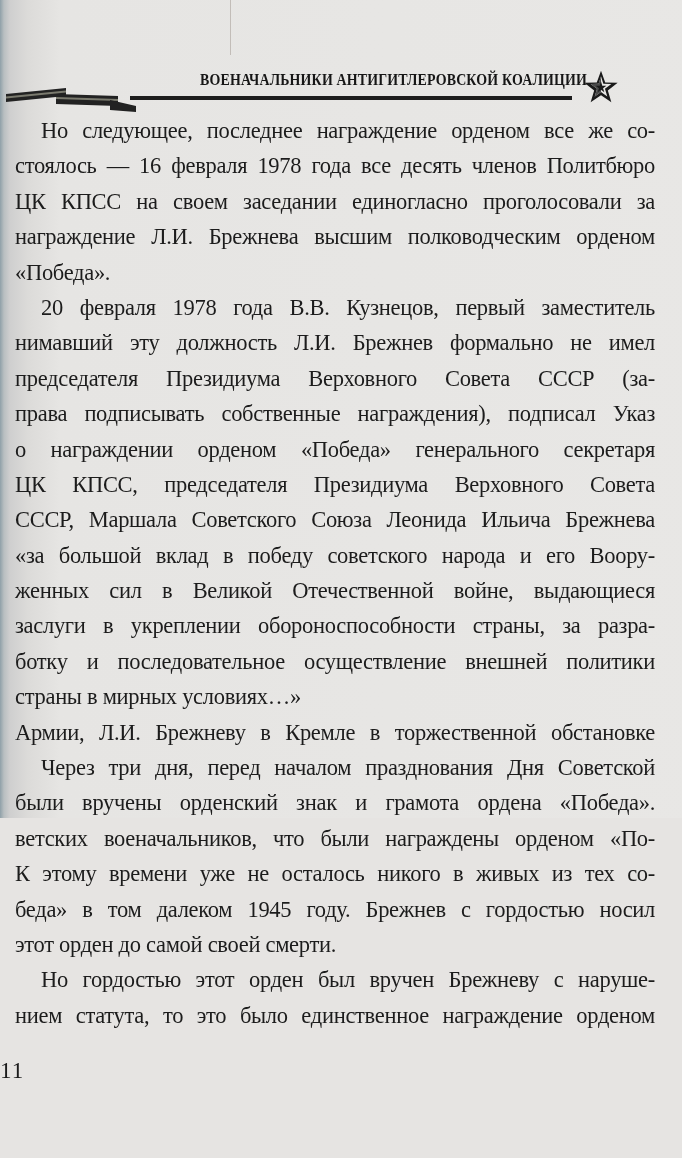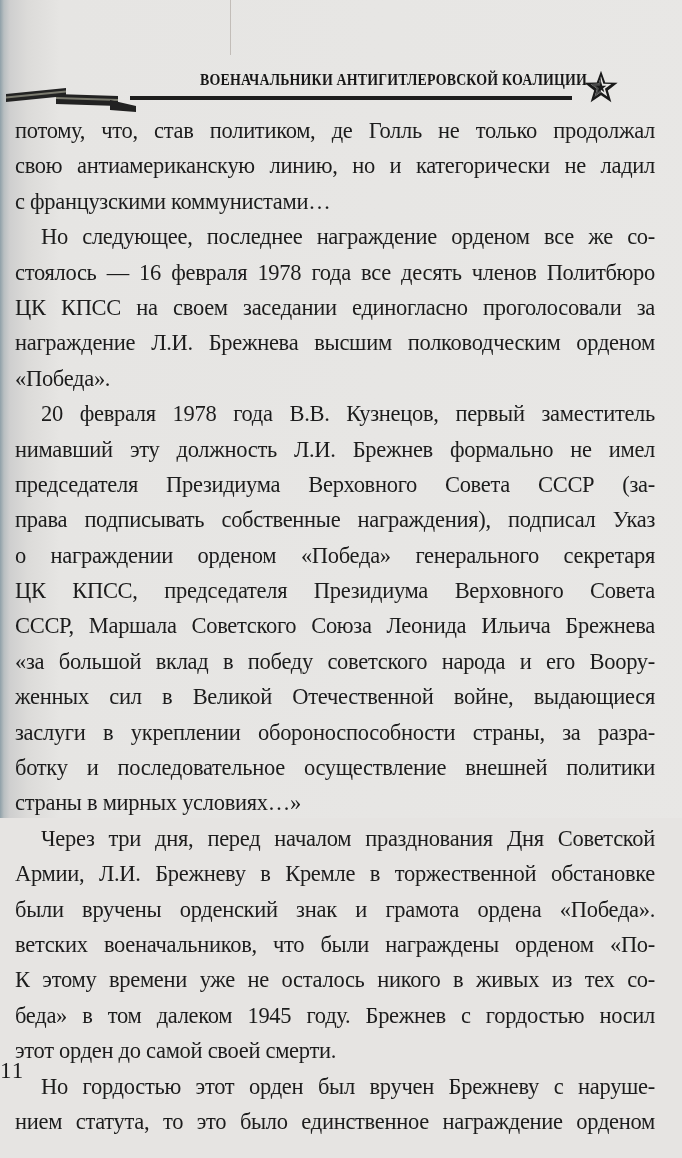--- a/index.html
+++ b/index.html
@@ -115,25 +115,20 @@
     <svg class="header-star" viewBox="0 0 40 40">
       <polygon points="20,2 24.7,15 38.5,15.3 27.6,23.8 31.5,37 20,29.2 8.5,37 12.4,23.8 1.5,15.3 15.3,15" fill="#1a1a1a"></polygon>
       <polygon points="20,8 22.6,16.5 31.5,16.7 24.4,22 27,30.6 20,25.5 13,30.6 15.6,22 8.5,16.7 17.4,16.5" fill="#e8e7e5"></polygon>
       <polygon points="20,8 20,25.5 13,30.6 15.6,22 8.5,16.7 17.4,16.5" fill="#4a4a4a"></polygon>
       <polygon points="20,14 21.4,18.5 26,18.6 22.3,21.3 23.7,25.8 20,23.1 16.3,25.8 17.7,21.3 14,18.6 18.6,18.5" fill="#1a1a1a"></polygon>
     </svg>
   </div>
 
   <div class="text-block">
 
-    <div>
-      <div class="line">потому, что, став политиком, де Голль не только продолжал</div>
-      <div class="line">свою антиамериканскую линию, но и категорически не ладил</div>
-      <div class="line last">с французскими коммунистами…</div>
-    </div>
 
     <div>
       <div class="line indent">Но следующее, последнее награждение орденом все же со-</div>
       <div class="line">стоялось — 16 февраля 1978 года все десять членов Политбюро</div>
       <div class="line">ЦК КПСС на своем заседании единогласно проголосовали за</div>
       <div class="line">награждение Л.И. Брежнева высшим полководческим орденом</div>
       <div class="line last">«Победа».</div>
     </div>
 
     <div>
@@ -145,22 +140,22 @@
       <div class="line">ЦК КПСС, председателя Президиума Верховного Совета</div>
       <div class="line">СССР, Маршала Советского Союза Леонида Ильича Брежнева</div>
       <div class="line">«за большой вклад в победу советского народа и его Воору-</div>
       <div class="line">женных сил в Великой Отечественной войне, выдающиеся</div>
       <div class="line">заслуги в укреплении обороноспособности страны, за разра-</div>
       <div class="line">ботку и последовательное осуществление внешней политики</div>
       <div class="line last">страны в мирных условиях…»</div>
     </div>
 
     <div>
+      <div class="line">Армии, Л.И. Брежневу в Кремле в торжественной обстановке</div>
       <div class="line indent">Через три дня, перед началом празднования Дня Советской</div>
-      <div class="line">Армии, Л.И. Брежневу в Кремле в торжественной обстановке</div>
       <div class="line">были вручены орденский знак и грамота ордена «Победа».</div>
       <div class="line">ветских военачальников, что были награждены орденом «По-</div>
       <div class="line">К этому времени уже не осталось никого в живых из тех со-</div>
       <div class="line">беда» в том далеком 1945 году. Брежнев с гордостью носил</div>
       <div class="line last">этот орден до самой своей смерти.</div>
     </div>
 
     <div>
       <div class="line indent">Но гордостью этот орден был вручен Брежневу с наруше-</div>
       <div class="line">нием статута, то это было единственное награждение орденом</div>

